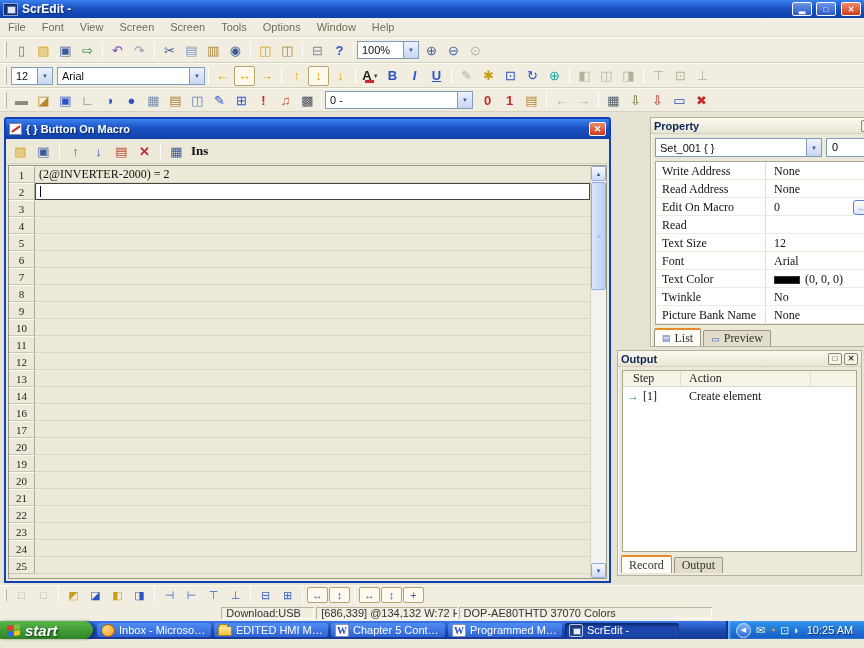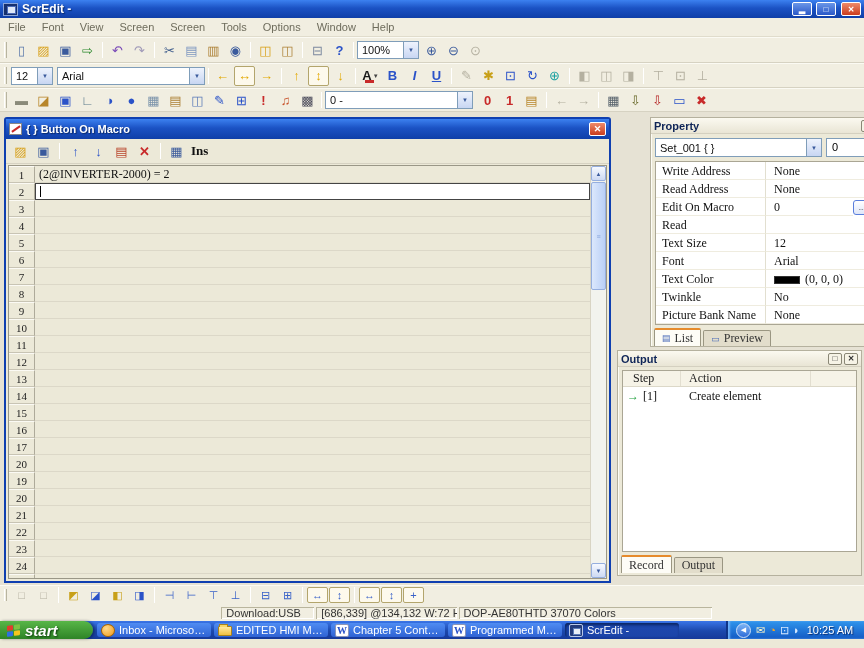--- a/index.html
+++ b/index.html
@@ -362,24 +362,20 @@
           </div>
           <div class="mrow">
             <div class="mnum">13</div>
             <div class="mtext"></div>
           </div>
           <div class="mrow">
             <div class="mnum">14</div>
             <div class="mtext"></div>
           </div>
           <div class="mrow">
-            <div class="mnum">15</div>
-            <div class="mtext"></div>
-          </div>
-          <div class="mrow">
             <div class="mnum">16</div>
             <div class="mtext"></div>
           </div>
           <div class="mrow">
             <div class="mnum">17</div>
             <div class="mtext"></div>
           </div>
           <div class="mrow">
             <div class="mnum">20</div>
             <div class="mtext"></div>

